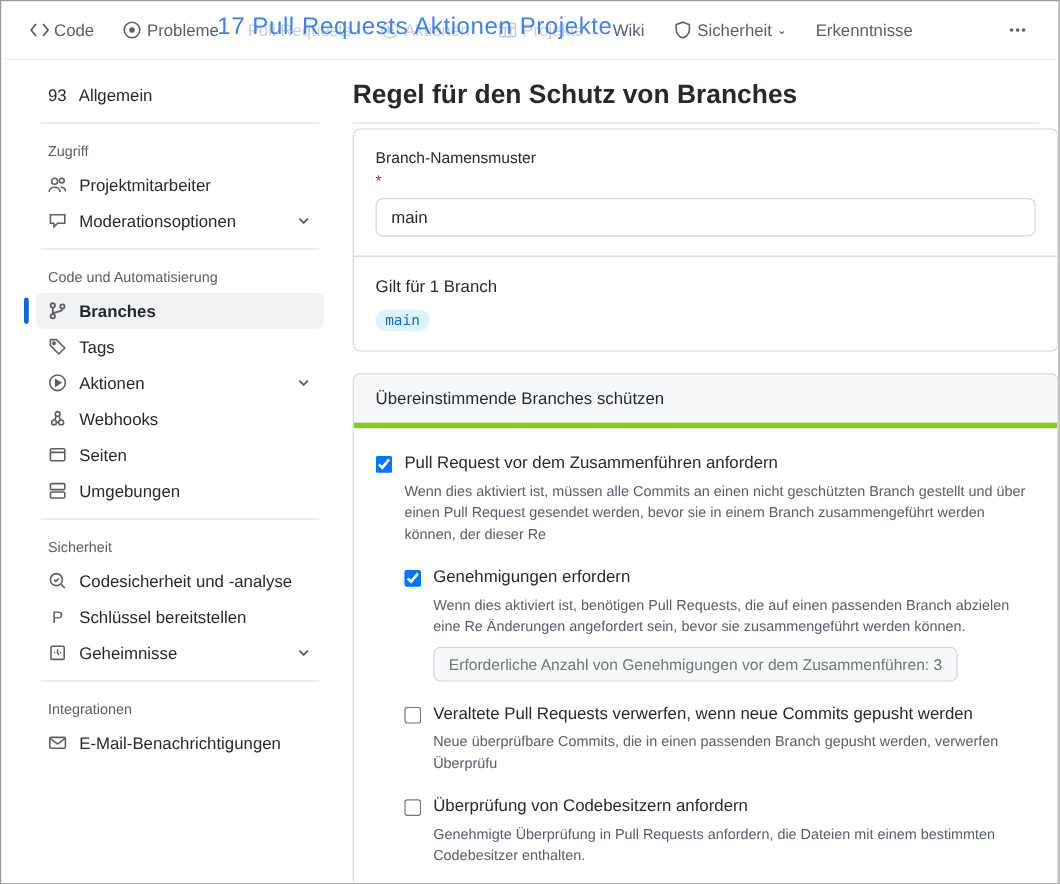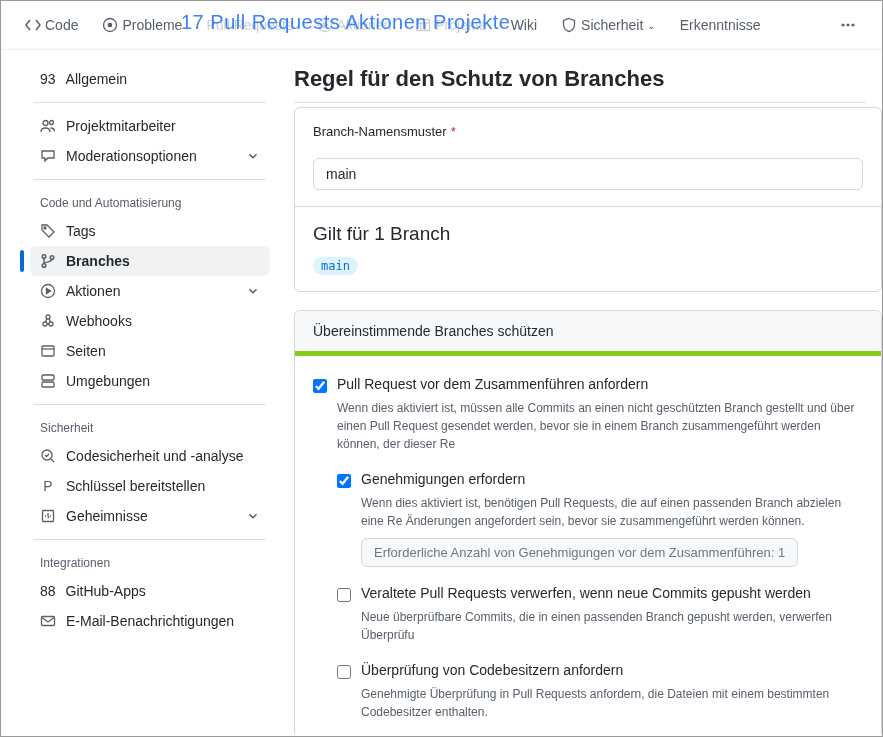--- a/index.html
+++ b/index.html
@@ -23,24 +23,24 @@
 .side-item.active::before { content: ""; position: absolute; left: -10px; top: 4px; bottom: 4px; width: 4px; background: #0969da; border-radius: 2px; }
 .divider { border: none; border-top: 1px solid #d8dee4; margin: 8px 4px; }
 
 
 .main { flex: 1; padding: 16px 0 16px 16px; overflow: hidden; }
 .page-title { font-size: 22px; font-weight: 700; color: #24292f; padding-bottom: 10px; border-bottom: 1px solid #d8dee4; margin-bottom: 4px; margin-right: 16px; }
 .panel { border: 1px solid #d0d7de; border-radius: 6px; margin-right: 0; margin-bottom: 18px; background: #fff; }
 .panel-section { padding: 16px 18px; }
 .panel-section + .panel-section { border-top: 1px solid #d0d7de; }
 .panel-header { background: #f6f8fa; border-bottom: 5px solid #84cc16; padding: 12px 18px; font-size: 14px; color: #24292f; border-radius: 6px 6px 0 0; }
-.field-label { font-size: 13px; color: #24292f; margin-bottom: 19px; display: flex; gap: 4px; }
+.field-label { font-size: 13px; color: #24292f; margin-bottom: 7px; display: flex; gap: 4px; flex-direction: column; }
 .req { color: #cf222e; }
 .text-input { width: 100%; padding: 7px 12px; font-size: 14px; border: 1px solid #d0d7de; border-radius: 6px; color: #24292f; background: #fff; }
-.applies { font-size: 19px; color: #24292f; margin-bottom: 12px; }
+.applies { font-size: 14px; color: #24292f; margin-bottom: 12px; }
 .branch-pill { display: inline-block; padding: 2px 8px; font-size: 12px; font-family: ui-monospace, monospace; color: #0969da; background: #ddf4ff; border-radius: 10px; }
 
 .check-row { display: flex; align-items: flex-start; gap: 10px; padding: 4px 0; }
 .check-row input[type=checkbox] { margin-top: 3px; width: 14px; height: 14px; }
 .check-label { font-size: 14px; color: #24292f; }
 .check-desc { font-size: 12px; color: #57606a; margin-top: 2px; margin-left: 24px; line-height: 1.5; }
 .indent { margin-left: 24px; margin-top: 14px; }
 .reviews-box { margin-top: 8px; margin-left: 24px; border: 1px solid #d0d7de; border-radius: 6px; padding: 6px 12px; font-size: 13px; color: #6e7781; background: #f6f8fa; display: inline-block; }
 
 svg { display: block; }
@@ -103,58 +103,59 @@
 </div>
 
 <div class="container">
 
   <div class="sidebar">
     <div class="side-item">
       <span>93</span>
       <span>Allgemein</span>
     </div>
     <hr class="divider">
+    <div class="section-title">Zugriff</div>
     <div class="side-item">
       <svg class="icon" viewBox="0 0 16 16" fill="none" stroke="currentColor" stroke-width="1.3">
           <circle cx="5.5" cy="5" r="2.5"></circle>
           <path d="M1 14c0-2.5 2-4 4.5-4s4.5 1.5 4.5 4"></path>
           <circle cx="11.5" cy="4.5" r="2"></circle>
           <path d="M10.5 10c2 0 4 1 4 3.5"></path>
         </svg>
       <span>Projektmitarbeiter</span>
     </div>
     <div class="side-item">
       <svg class="icon" viewBox="0 0 16 16" fill="none" stroke="currentColor" stroke-width="1.3">
           <path d="M2 3h12v7H8l-3 3v-3H2z"></path>
         </svg>
       <span>Moderationsoptionen</span>
       <svg class="chev" viewBox="0 0 16 16" fill="none" stroke="currentColor" stroke-width="1.8">
           <path d="M4 6l4 4 4-4"></path>
         </svg>
     </div>
     <hr class="divider">
     <div class="section-title">Code und Automatisierung</div>
-    <div class="side-item">
-      <svg class="icon" viewBox="0 0 16 16" fill="none" stroke="currentColor" stroke-width="1.3">
-          <path d="M2 2h5l7 7-5 5-7-7z"></path>
-          <circle cx="5" cy="5" r="1" fill="currentColor"></circle>
-        </svg>
-      <span>Tags</span>
-    </div>
     <div class="side-item active">
       <svg class="icon" viewBox="0 0 16 16" fill="none" stroke="currentColor" stroke-width="1.5">
           <circle cx="4" cy="3.5" r="1.8"></circle>
           <circle cx="4" cy="12.5" r="1.8"></circle>
           <circle cx="12" cy="4.5" r="1.8"></circle>
           <path d="M4 5.3v5.4M12 6.3c0 3-5 2-8 4"></path>
         </svg>
       <span>Branches</span>
     </div>
     <div class="side-item">
       <svg class="icon" viewBox="0 0 16 16" fill="none" stroke="currentColor" stroke-width="1.3">
+          <path d="M2 2h5l7 7-5 5-7-7z"></path>
+          <circle cx="5" cy="5" r="1" fill="currentColor"></circle>
+        </svg>
+      <span>Tags</span>
+    </div>
+    <div class="side-item">
+      <svg class="icon" viewBox="0 0 16 16" fill="none" stroke="currentColor" stroke-width="1.3">
           <circle cx="8" cy="8" r="6.5"></circle>
           <path d="M6.5 5.5v5l4-2.5z" fill="currentColor"></path>
         </svg>
       <span>Aktionen</span>
       <svg class="chev" viewBox="0 0 16 16" fill="none" stroke="currentColor" stroke-width="1.8">
           <path d="M4 6l4 4 4-4"></path>
         </svg>
     </div>
     <div class="side-item">
       <svg class="icon" viewBox="0 0 16 16" fill="none" stroke="currentColor" stroke-width="1.3">
@@ -197,24 +198,20 @@
           <rect x="2.5" y="2.5" width="11" height="11" rx="1"></rect>
           <path d="M8 5v3l1 2M6 8h-1M11 8h-1"></path>
         </svg>
       <span>Geheimnisse</span>
       <svg class="chev" viewBox="0 0 16 16" fill="none" stroke="currentColor" stroke-width="1.8">
           <path d="M4 6l4 4 4-4"></path>
         </svg>
     </div>
     <hr class="divider">
     <div class="section-title">Integrationen</div>
-    <div class="side-item">
-      <span>88</span>
-      <span>GitHub-Apps</span>
-    </div>
     <div class="side-item">
       <svg class="icon" viewBox="0 0 16 16" fill="none" stroke="currentColor" stroke-width="1.3">
           <rect x="1.5" y="3.5" width="13" height="9" rx="1"></rect>
           <path d="M2 4.5l6 4.5 6-4.5"></path>
         </svg>
       <span>E-Mail-Benachrichtigungen</span>
     </div>
   </div>
 
   <div class="main">
@@ -242,21 +239,21 @@
           <span class="check-label">Pull Request vor dem Zusammenführen anfordern</span>
         </div>
         <div class="check-desc">Wenn dies aktiviert ist, müssen alle Commits an einen nicht geschützten Branch gestellt und über einen Pull Request gesendet werden, bevor sie in einem Branch zusammengeführt werden können, der dieser Re</div>
 
         <div class="indent">
           <div class="check-row">
             <input type="checkbox" checked="" style="">
             <span class="check-label">Genehmigungen erfordern</span>
           </div>
           <div class="check-desc">Wenn dies aktiviert ist, benötigen Pull Requests, die auf einen passenden Branch abzielen eine Re Änderungen angefordert sein, bevor sie zusammengeführt werden können.</div>
-          <div class="reviews-box">Erforderliche Anzahl von Genehmigungen vor dem Zusammenführen: 1</div>
+          <div class="reviews-box">Erforderliche Anzahl von Genehmigungen vor dem Zusammenführen: 3</div>
         </div>
 
         <div class="indent">
           <div class="check-row">
             <input type="checkbox" style="">
             <span class="check-label">Veraltete Pull Requests verwerfen, wenn neue Commits gepusht werden</span>
           </div>
           <div class="check-desc">Neue überprüfbare Commits, die in einen passenden Branch gepusht werden, verwerfen Überprüfu</div>
         </div>
 

